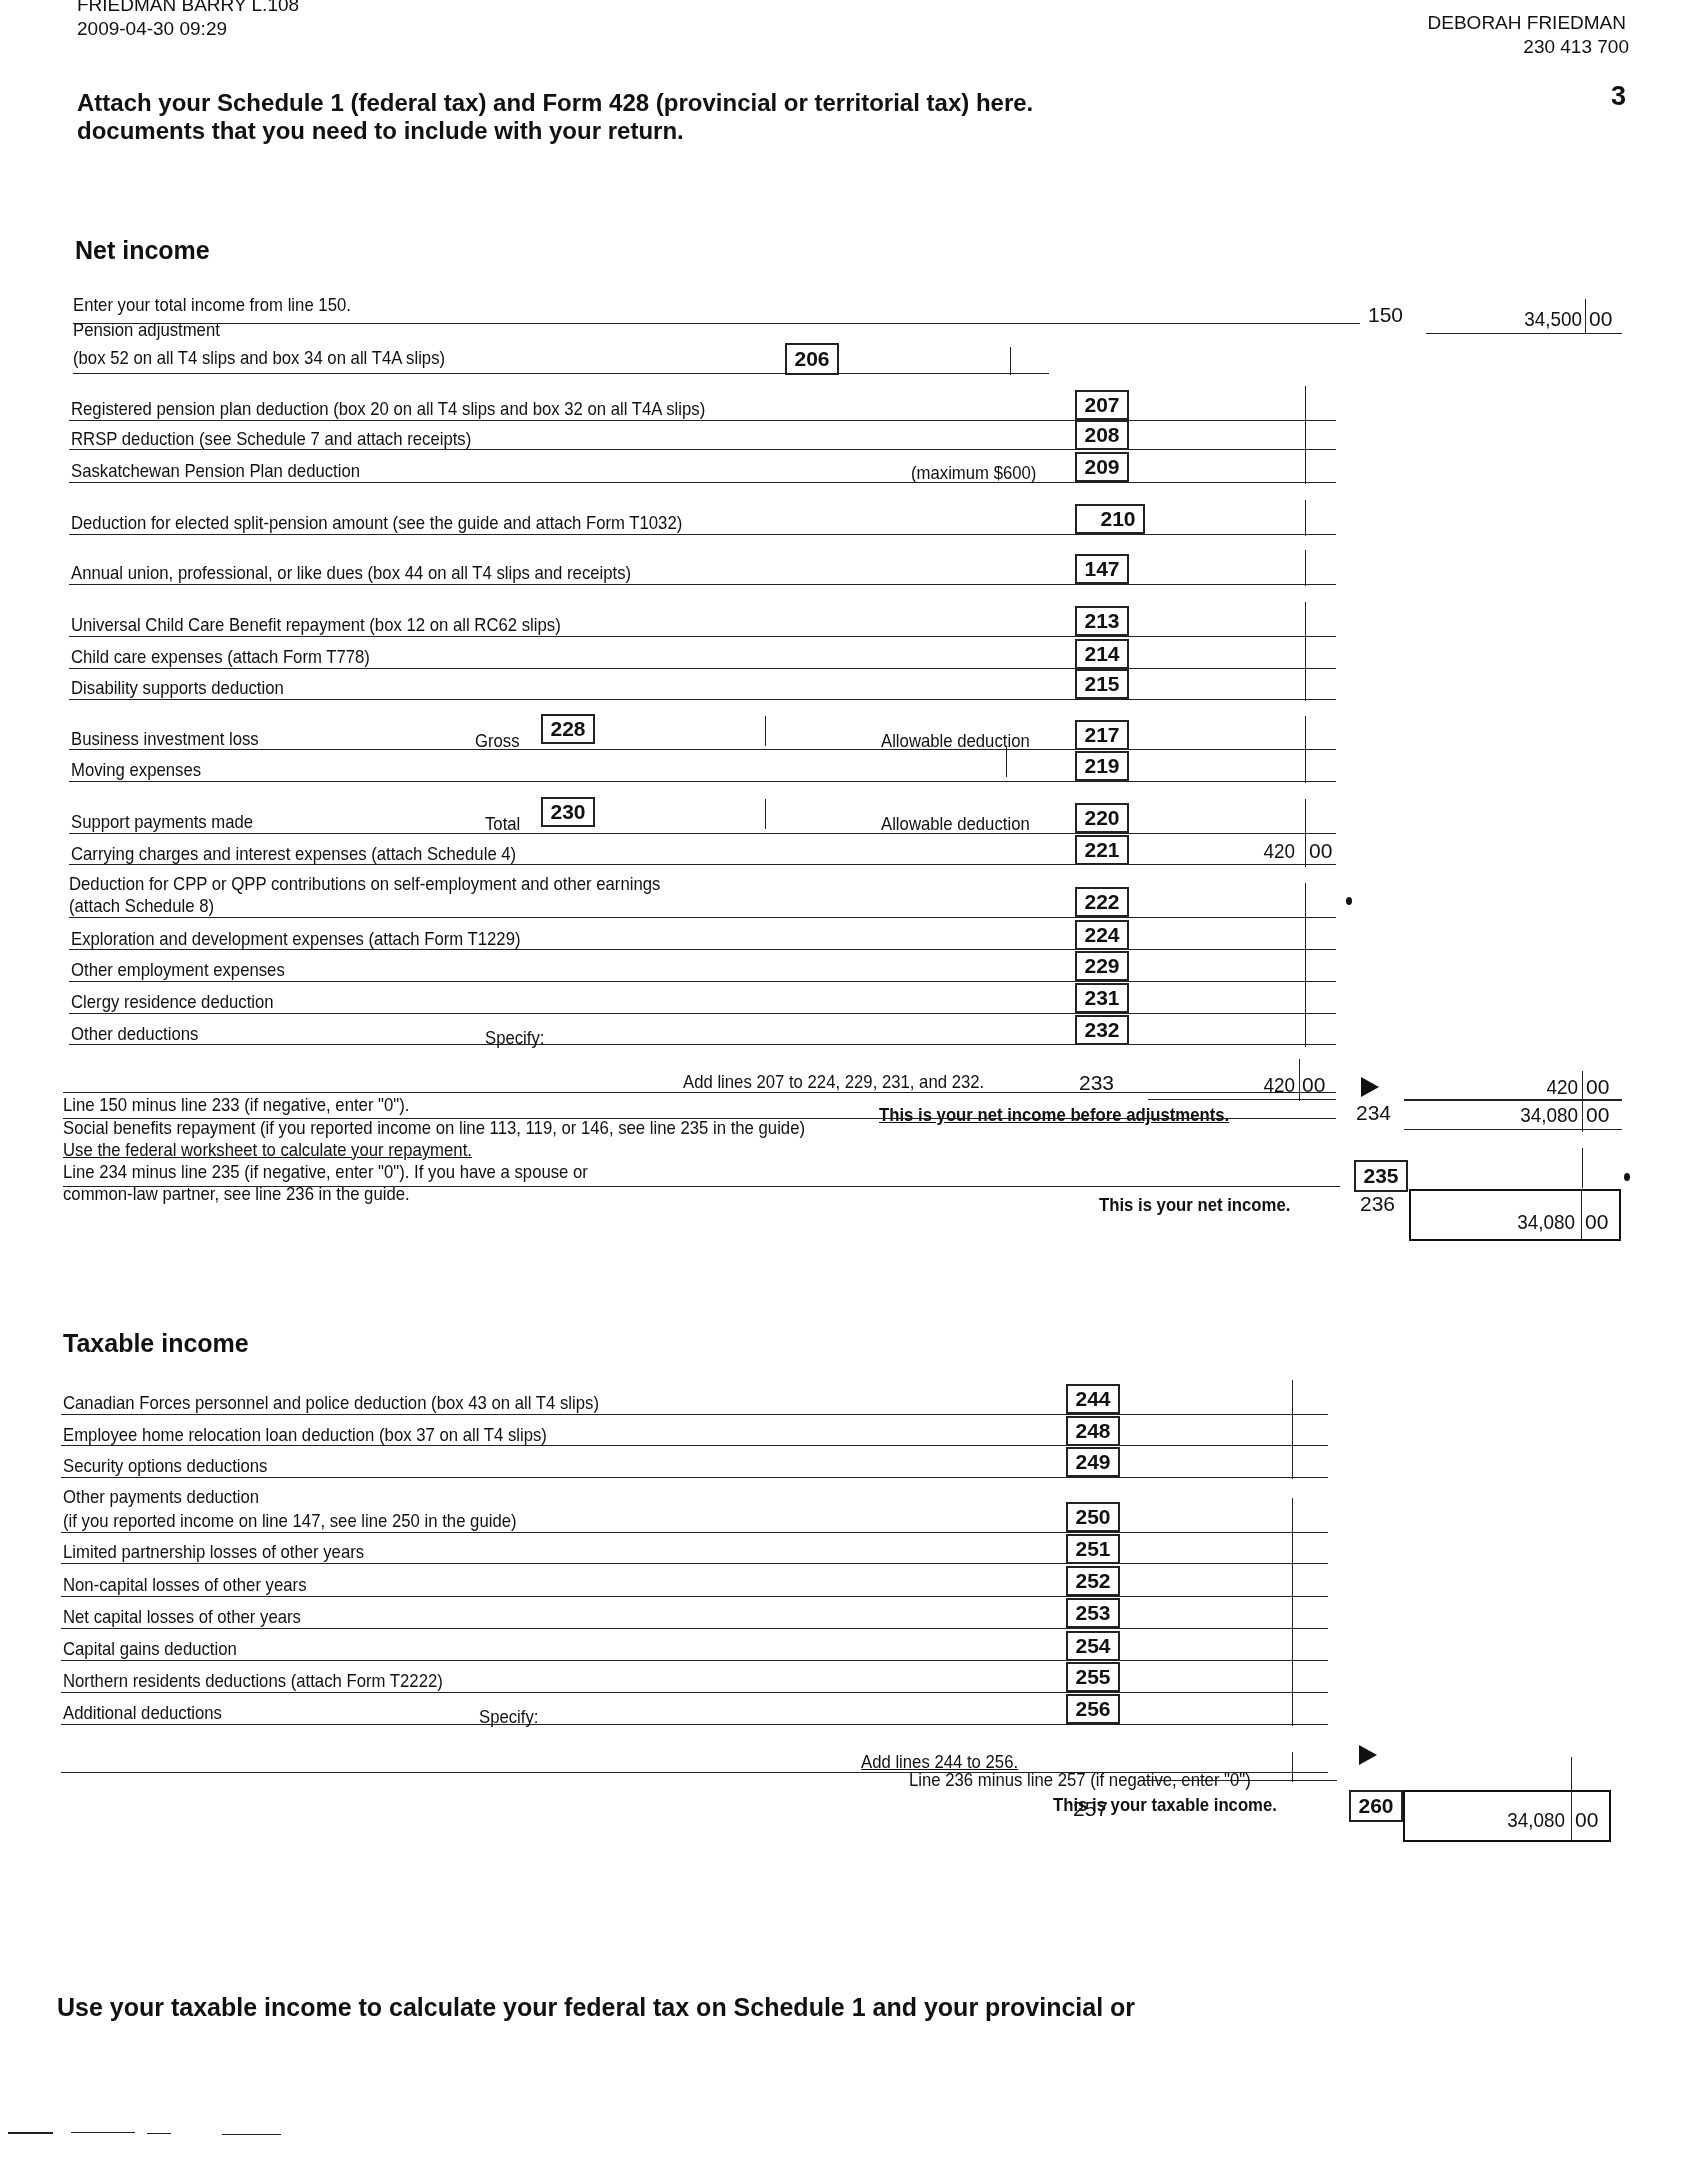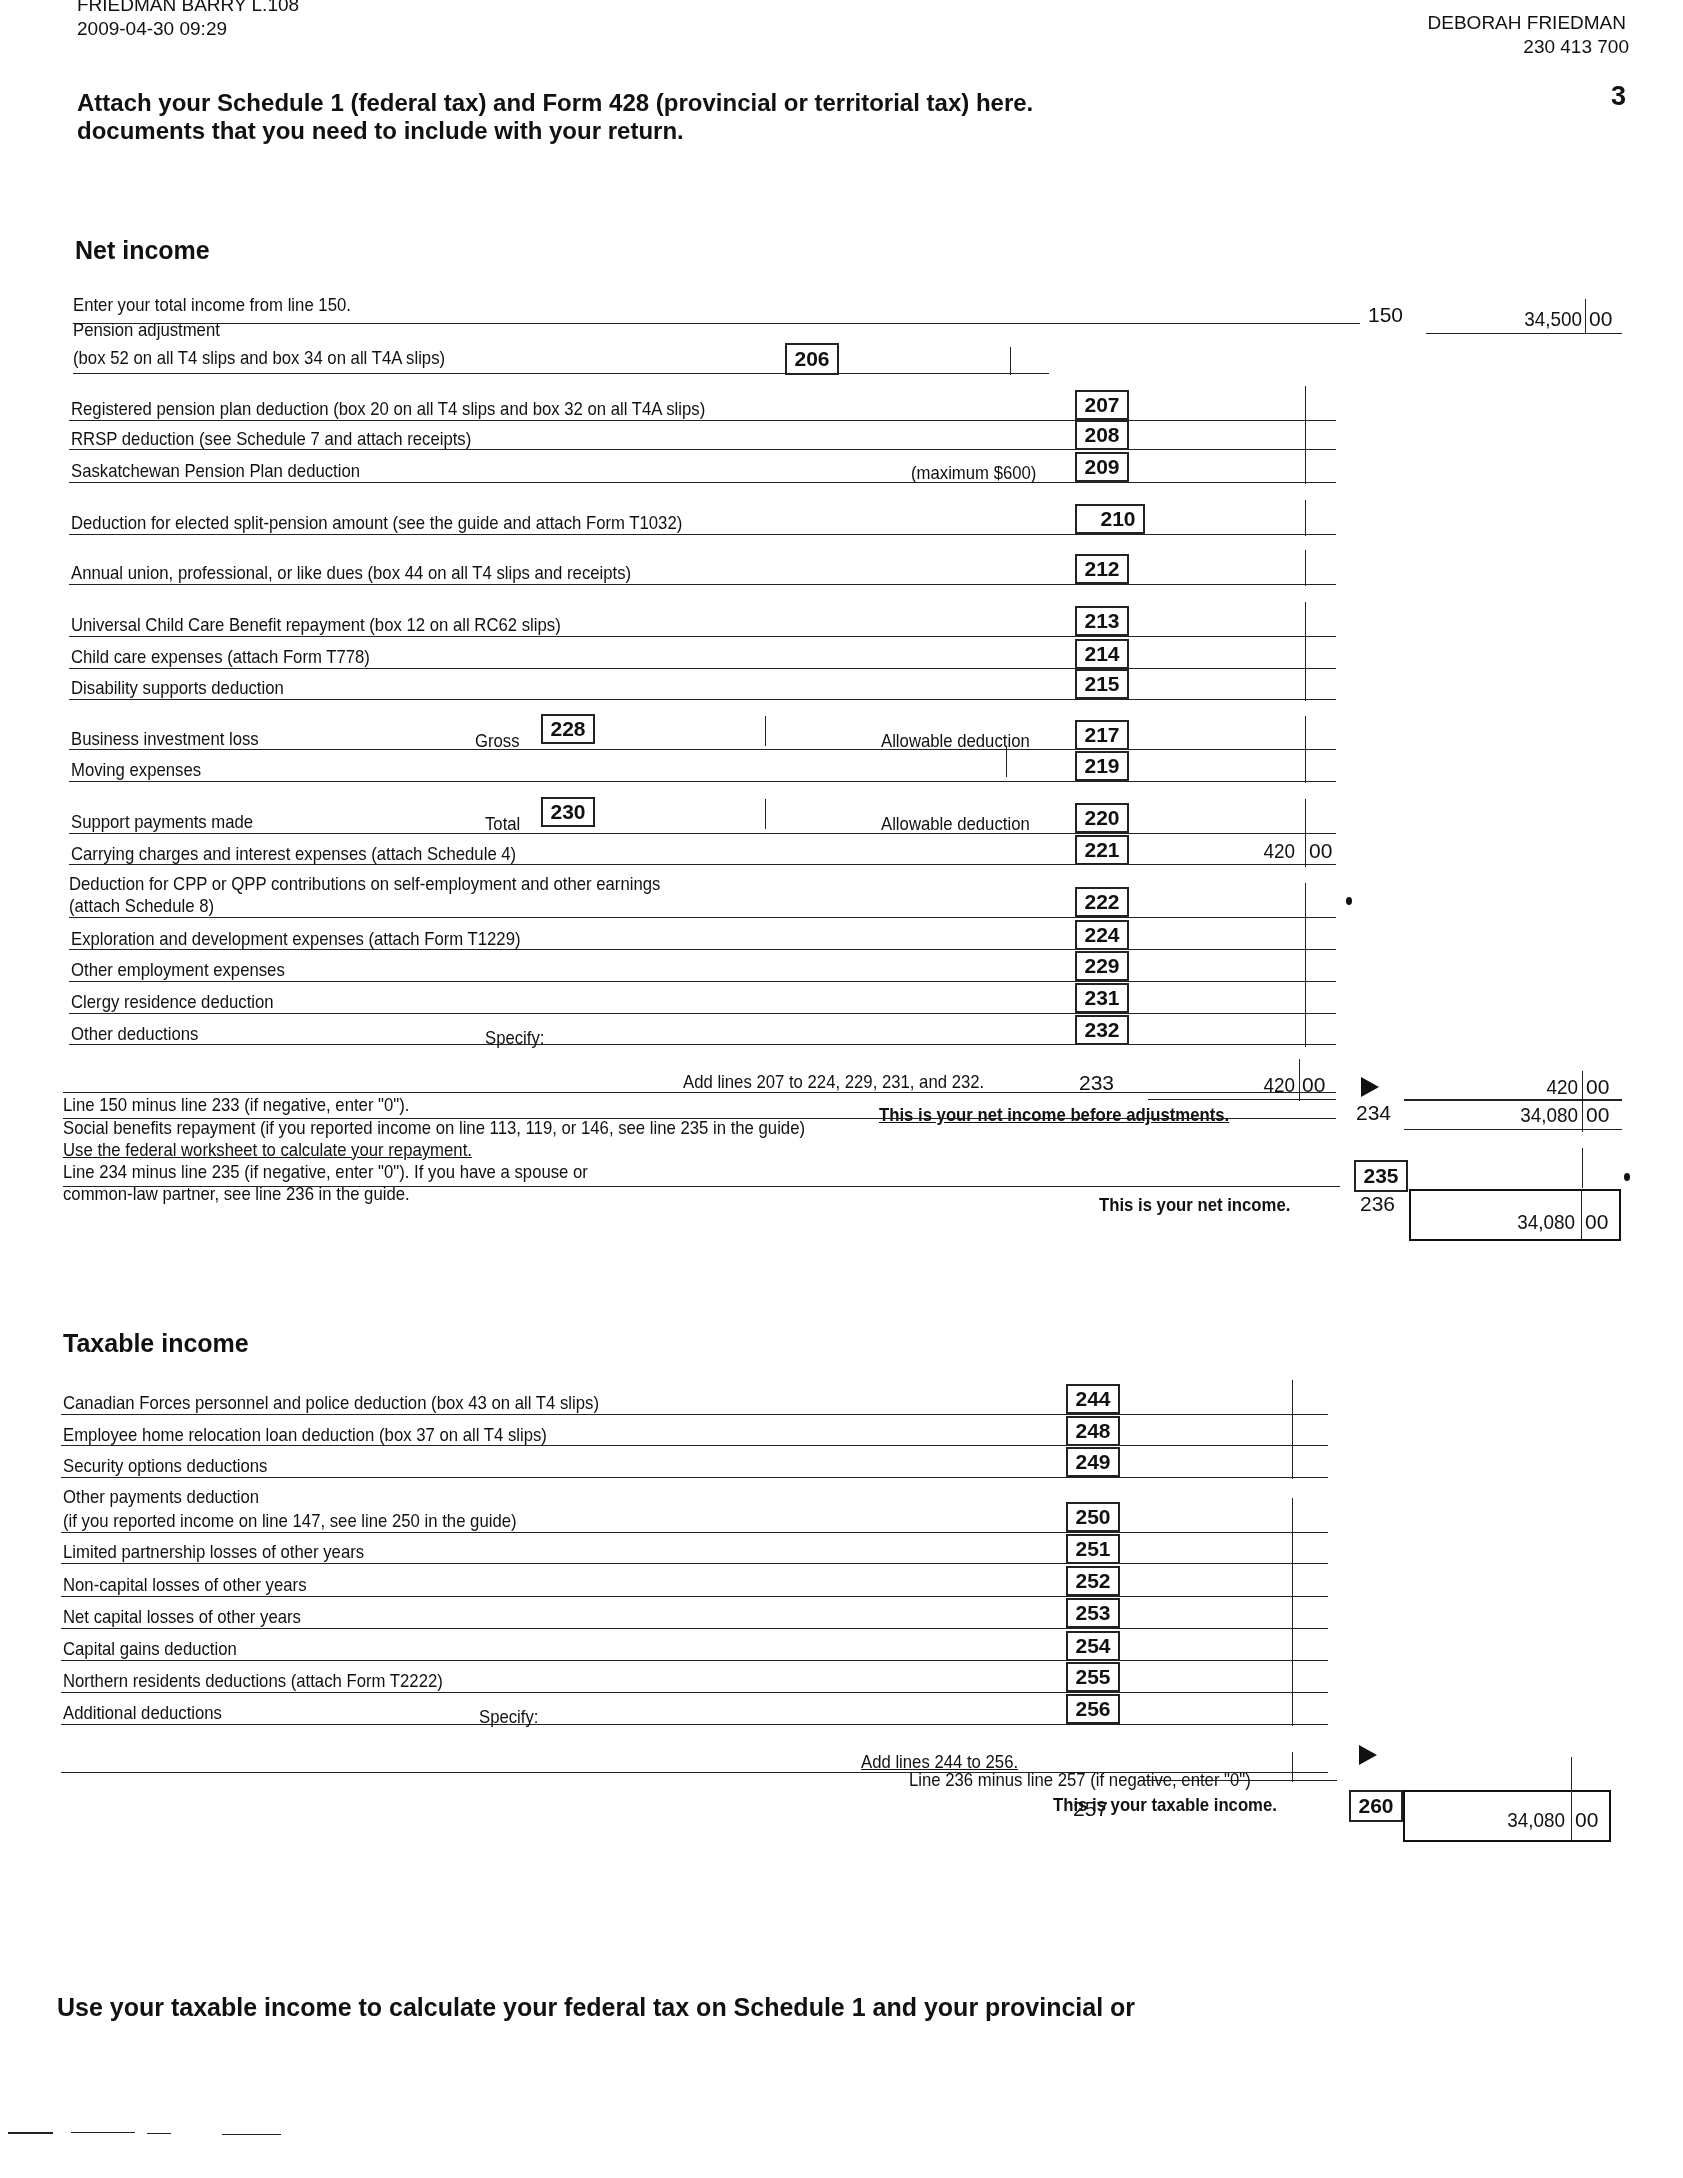--- a/index.html
+++ b/index.html
@@ -78,21 +78,21 @@
     <div style="position:absolute;left:0;top:0;">
       <div class="lbl" style="left:71px;top:512px;">Deduction for elected split-pension amount (see the guide and attach Form T1032)</div>
       <div class="uline" style="left:69px;top:534px;width:1267px;"></div>
       <div class="box" style="left:1075px;top:504px;height:26px;line-height:26px;padding-left:16px;">210</div>
       <div class="vline" style="left:1305px;top:500px;height:36px;"></div>
       <div style="position:absolute;left:1133px;top:506px;width:166px;height:26px;"></div>
     </div>
     <div style="position:absolute;left:0;top:0;">
       <div class="lbl" style="left:71px;top:562px;">Annual union, professional, or like dues (box 44 on all T4 slips and receipts)</div>
       <div class="uline" style="left:69px;top:584px;width:1267px;"></div>
-      <div class="box" style="left:1075px;top:554px;height:26px;line-height:26px;">212</div>
+      <div class="box" style="left:1075px;top:554px;height:26px;line-height:26px;">147</div>
       <div class="vline" style="left:1305px;top:550px;height:36px;"></div>
       <div style="position:absolute;left:1133px;top:556px;width:166px;height:26px;"></div>
     </div>
     <div style="position:absolute;left:0;top:0;">
       <div class="lbl" style="left:71px;top:614px;">Universal Child Care Benefit repayment (box 12 on all RC62 slips)</div>
       <div class="uline" style="left:69px;top:636px;width:1267px;"></div>
       <div class="box" style="left:1075px;top:606px;height:26px;line-height:26px;">213</div>
       <div class="vline" style="left:1305px;top:602px;height:36px;"></div>
       <div style="position:absolute;left:1133px;top:608px;width:166px;height:26px;"></div>
     </div>

